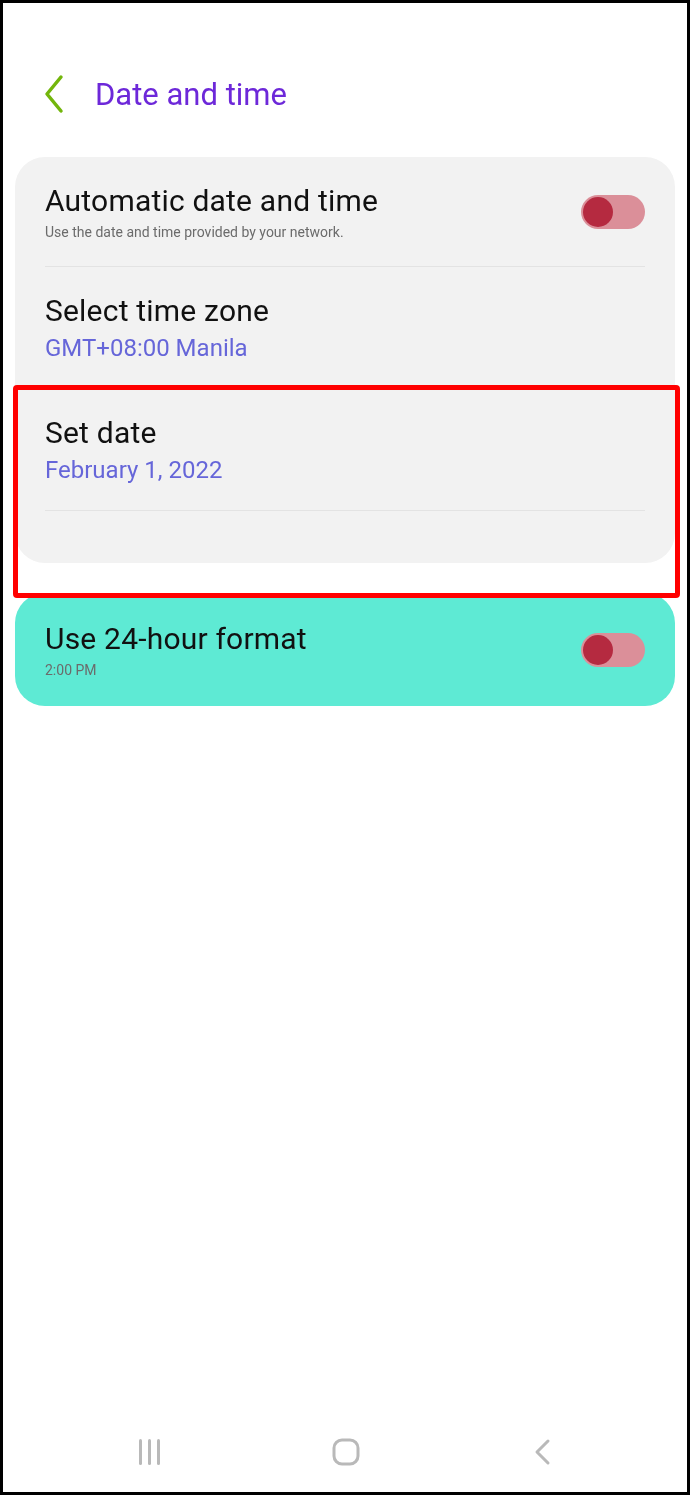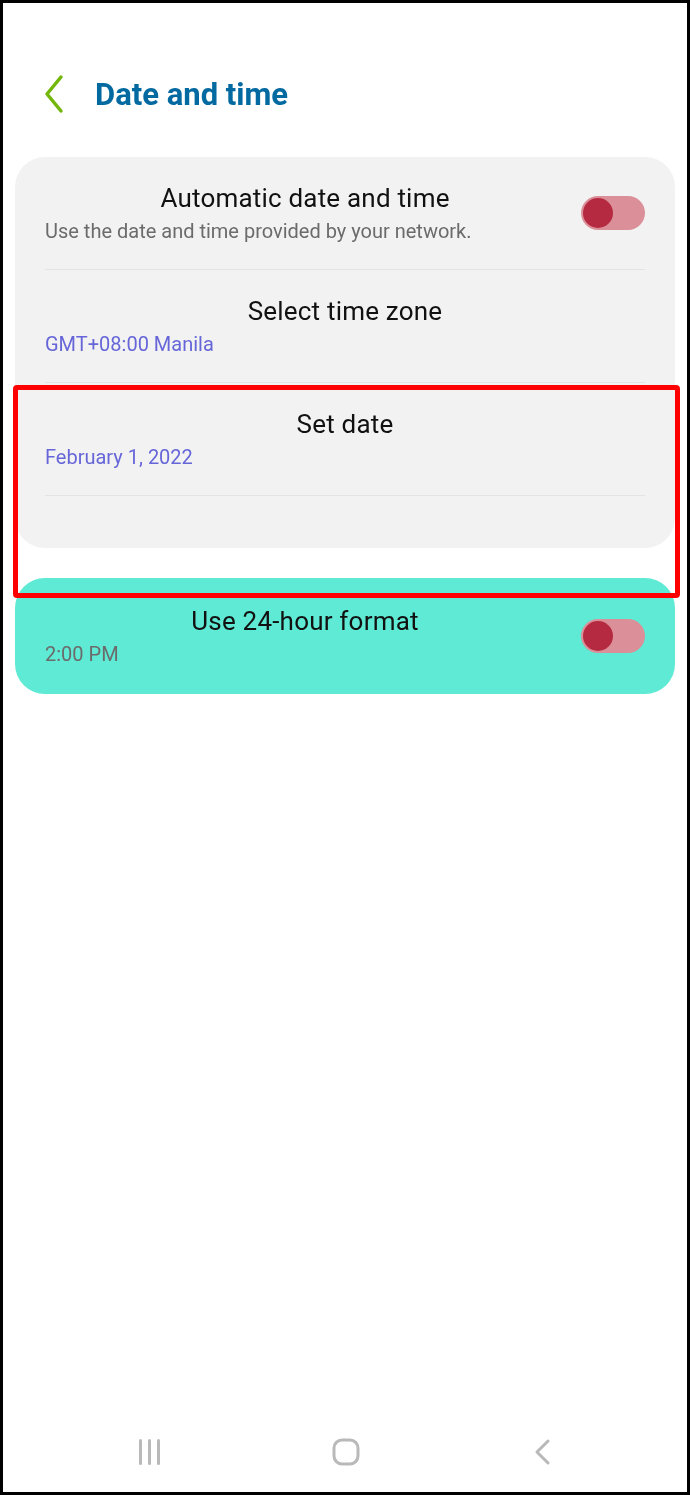--- a/index.html
+++ b/index.html
@@ -1,29 +1,29 @@
 <!DOCTYPE html>
 <html><head>
   <meta charset="utf-8">
   <style>
     * { margin: 0; padding: 0; box-sizing: border-box; font-family: -apple-system, BlinkMacSystemFont, "Segoe UI", Roboto, sans-serif; }
     html, body { width: 690px; height: 1495px; background: #fff; position: relative; }
     body { border: 3px solid #000; }
 
     .header { display: flex; align-items: center; padding: 70px 30px 30px 38px; gap: 26px; }
     .back-chevron svg { width: 28px; height: 42px; display: block; }
-    .header-title { color: #0369a1; font-size: 31px; font-weight: 700; }
+    .header-title { color: #6d28d9; font-size: 31px; font-weight: 400; }
 
     .card { margin: 12px 12px 0 12px; background: #f2f2f2; border-radius: 30px; overflow: hidden; }
     .row { padding: 26px 30px 26px 30px; display: flex; align-items: center; justify-content: space-between; gap: 16px; }
     .row + .divider { height: 1px; background: #e3e3e3; margin: 0 30px; }
     .row-text { display: flex; flex-direction: column; gap: 4px; flex: 1; min-width: 0; }
-    .row-title { font-size: 26px; color: #111; font-weight: 400; letter-spacing: 0.2px; text-align: center; }
-    .row-sub-gray { font-size: 20px; color: #6b6b6b; margin-top: 2px; }
-    .row-sub-link { font-size: 20px; color: #6666d9; margin-top: 2px; }
+    .row-title { font-size: 30px; color: #111; font-weight: 400; letter-spacing: 0.2px; }
+    .row-sub-gray { font-size: 14px; color: #6b6b6b; margin-top: 2px; }
+    .row-sub-link { font-size: 24px; color: #6666d9; margin-top: 2px; }
 
     .toggle { width: 64px; height: 34px; border-radius: 17px; background: #db8f99; position: relative; flex: 0 0 auto; }
     .toggle.on::after { content: ""; position: absolute; width: 30px; height: 30px; background: #b52a40; border-radius: 50%; left: 2px; top: 2px; }
     
     
     .highlight-box { position: absolute; border: 5px solid #f00; border-radius: 4px; pointer-events: none; }
 
     .card2 { margin: 30px 12px 0 12px; background: #5eead4; border-radius: 30px; }
     .card2 .row { padding: 28px 30px; }
 

